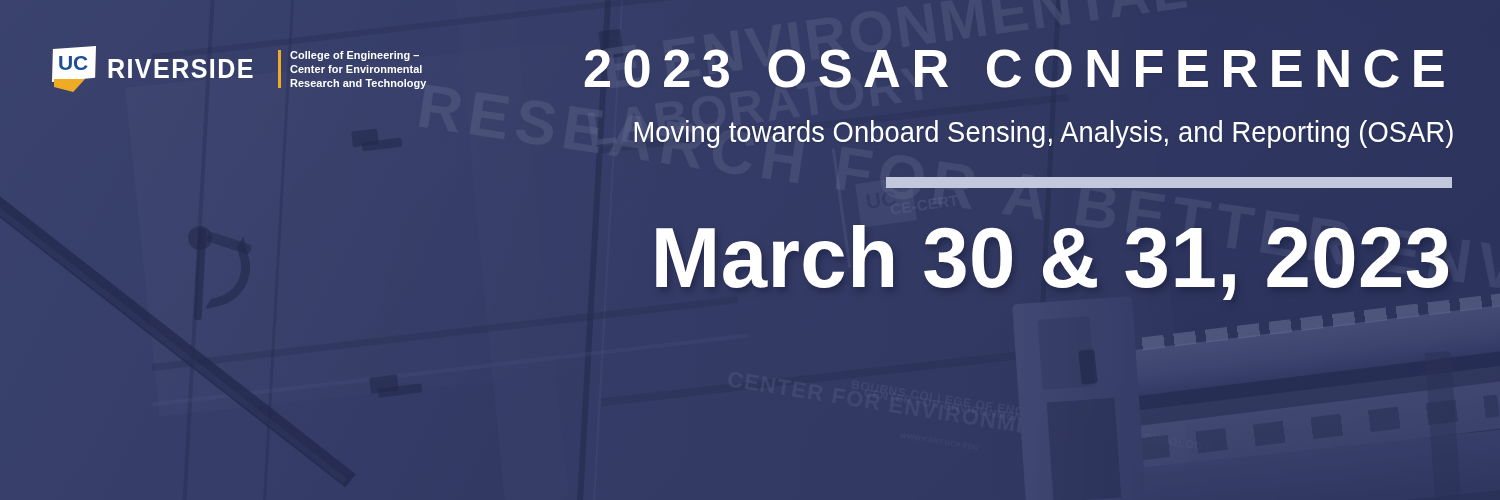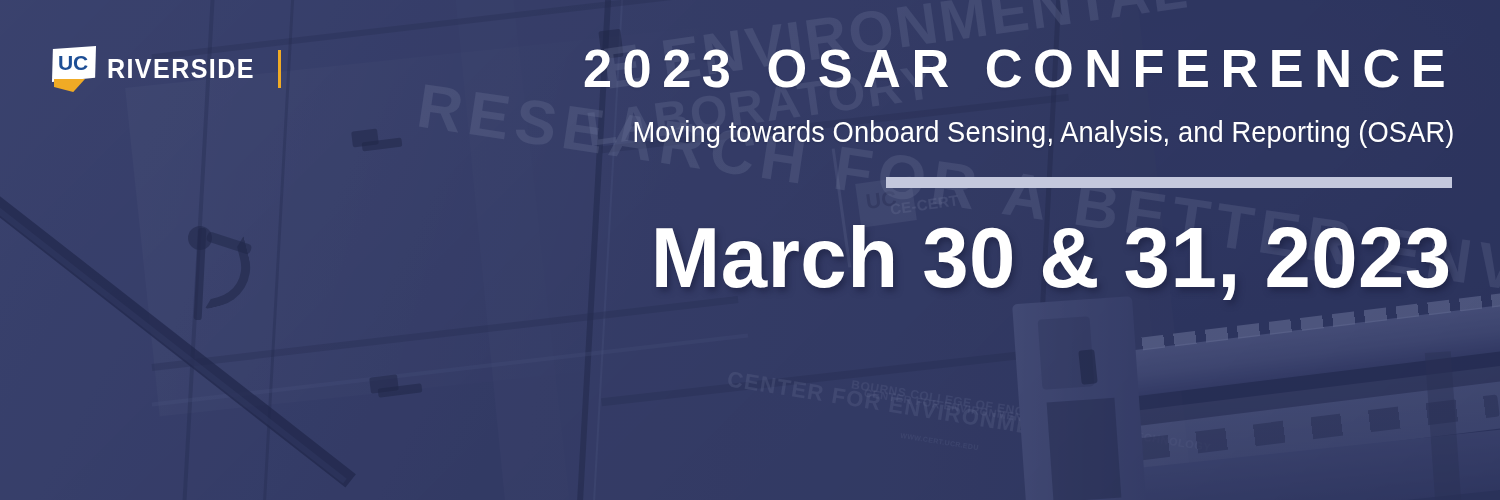--- a/index.html
+++ b/index.html
@@ -383,20 +383,25 @@
   <div class="content">
 
     <div class="logo">
       <div class="uc-mark">
         <div class="uc-plate"></div>
         <div class="uc-letters">UC</div>
         <div class="uc-gold"></div>
       </div>
       <div class="wordmark">RIVERSIDE</div>
       <div class="logo-rule"></div>
+      <div>
+        <div class="logo-dept">College of Engineering –</div>
+        <div class="logo-dept">Center for Environmental</div>
+        <div class="logo-dept">Research and Technology</div>
+      </div>
     </div>
 
     <div class="headline">
       <div class="title">2023 OSAR CONFERENCE</div>
       <div class="subtitle">Moving towards Onboard Sensing, Analysis, and Reporting (OSAR)</div>
       <div class="divider"></div>
       <div class="dateline">March 30 &amp; 31, 2023</div>
     </div>
 
   </div>

